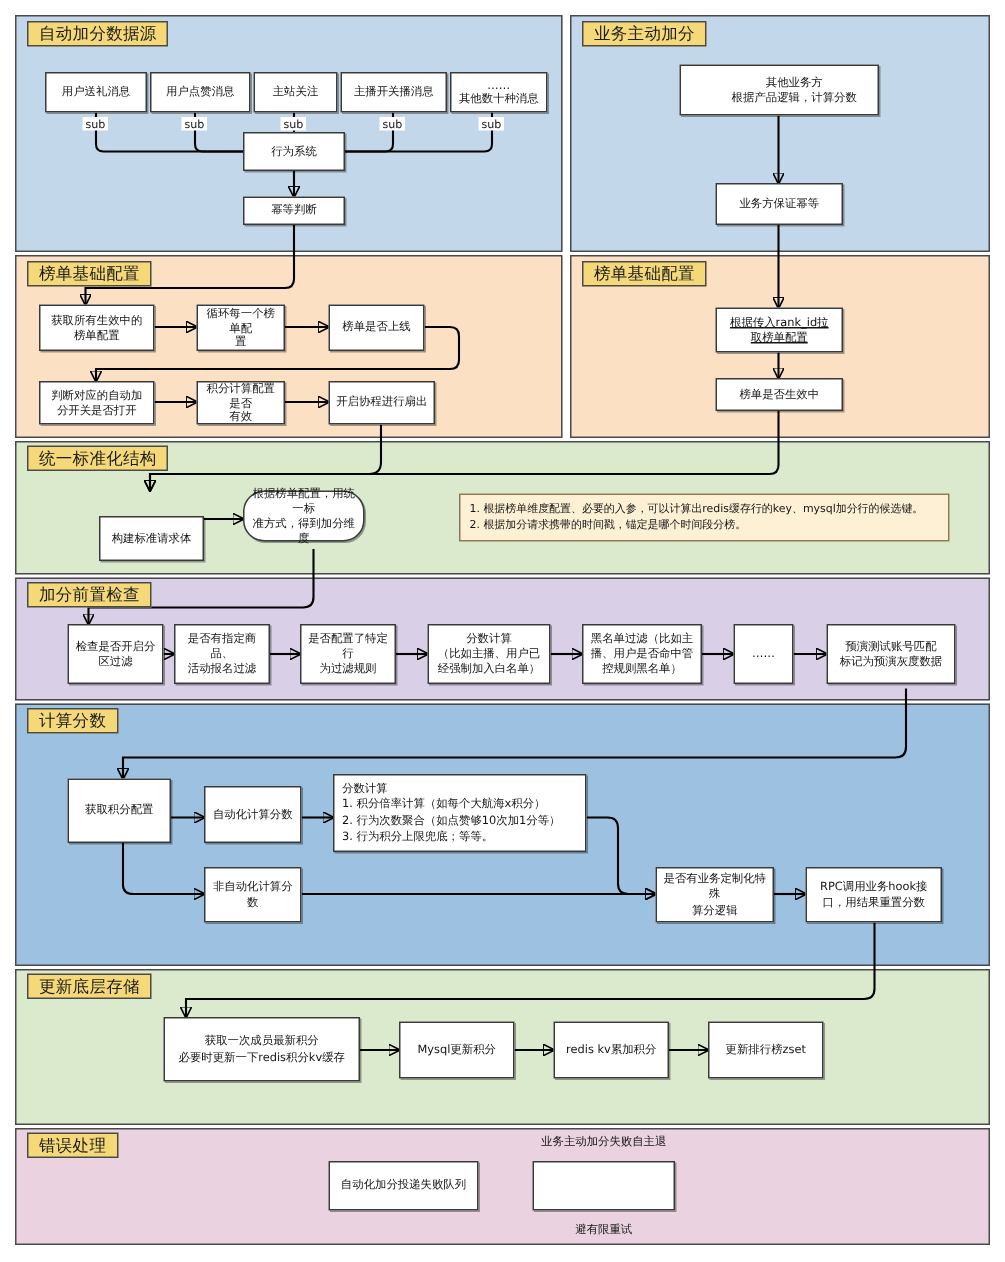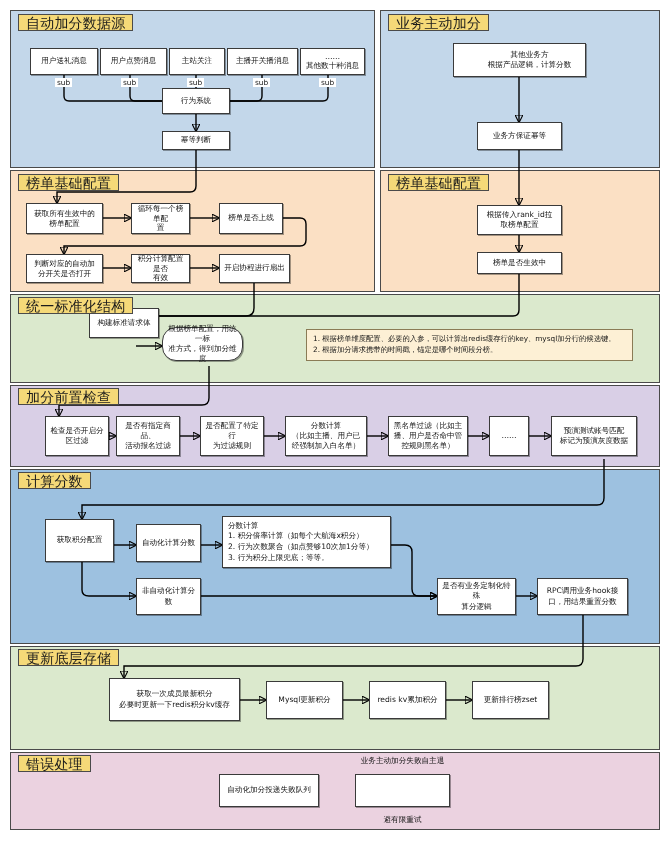--- a/index.html
+++ b/index.html
@@ -1,21 +1,21 @@
 <!DOCTYPE html>
 <html><head>
 <meta charset="utf-8">
 <style>
   html,body{margin:0;padding:0;background:#ffffff;}
   body{font-family:"DejaVu Sans","Liberation Sans",sans-serif;}
   #canvas{position:relative;width:670px;height:841px;background:#ffffff;overflow:hidden;}
 
   .band{position:absolute;box-sizing:border-box;border:1px solid #4a4a4a;}
   .band-title{position:absolute;box-sizing:border-box;background:#f5d978;border:1px solid #4a4a4a;
-    color:#1b1b1b;font-size:14px;line-height:1;display:flex;align-items:center;justify-content:center;
+    color:#1b1b1b;font-size:11px;line-height:1;display:flex;align-items:center;justify-content:center;
     padding:0 7px;height:17px;z-index:6;white-space:nowrap;letter-spacing:.2px;}
 
   .node{position:absolute;box-sizing:border-box;background:#ffffff;border:1.2px solid #3a3a3a;
     color:#141414;font-size:7.6px;line-height:1.38;display:flex;align-items:center;justify-content:center;
     text-align:center;padding:2px 3px;z-index:5;box-shadow:1px 1px 0 rgba(0,0,0,.35);}
   .node.left{text-align:left;justify-content:flex-start;padding-left:5px;}
   .node span{display:block;}
 
   .note{position:absolute;box-sizing:border-box;background:#fdf0d5;border:1.1px solid #8a7b55;
     color:#141414;font-size:7.3px;line-height:1.5;text-align:left;padding:4px 6px;z-index:5;
@@ -160,27 +160,27 @@
   <div class="node" style="left:26px;top:254px;width:77px;height:29px;flex-direction:column;line-height:1.3;">
     <span>判断对应的自动加</span>
     <span>分开关是否打开</span>
   </div>
   <div class="node" style="left:131px;top:254px;width:59px;height:29px;flex-direction:column;line-height:1.3;">
     <span>积分计算配置是否</span>
     <span>有效</span>
   </div>
   <div class="node" style="left:219px;top:254px;width:71px;height:29px;">开启协程进行扇出</div>
 
-  <div class="node" style="left:477px;top:205px;width:85px;height:30px;flex-direction:column;line-height:1.3;">
+  <div class="node" style="left:477px;top:205px;width:85px;height:30px;flex-direction:column;line-height:1.3;text-decoration:underline;">
     <span>根据传入rank_id拉</span>
     <span>取榜单配置</span>
   </div>
   <div class="node" style="left:477px;top:252px;width:85px;height:22px;">榜单是否生效中</div>
 
-  <div class="node" style="left:66px;top:308px;width:70px;height:30px;margin-left:23px;">构建标准请求体</div>
+  <div class="node" style="left:66px;top:344px;width:70px;height:30px;">构建标准请求体</div>
   <div class="node" style="left:162px;top:327px;width:81px;height:34px;flex-direction:column;line-height:1.35;border-radius:14px;">
     <span>根据榜单配置，用统一标</span>
     <span>准方式，得到加分维度</span>
   </div>
   <div class="note" style="left:306px;top:329px;width:327px;height:32px;">
     <span>1. 根据榜单维度配置、必要的入参，可以计算出redis缓存行的key、mysql加分行的候选键。</span>
     <span>2. 根据加分请求携带的时间戳，锚定是哪个时间段分榜。</span>
   </div>
 
   <div class="node" style="left:31px;top:416px;width:64px;height:40px;flex-direction:column;line-height:1.35;margin-left:14px;">

